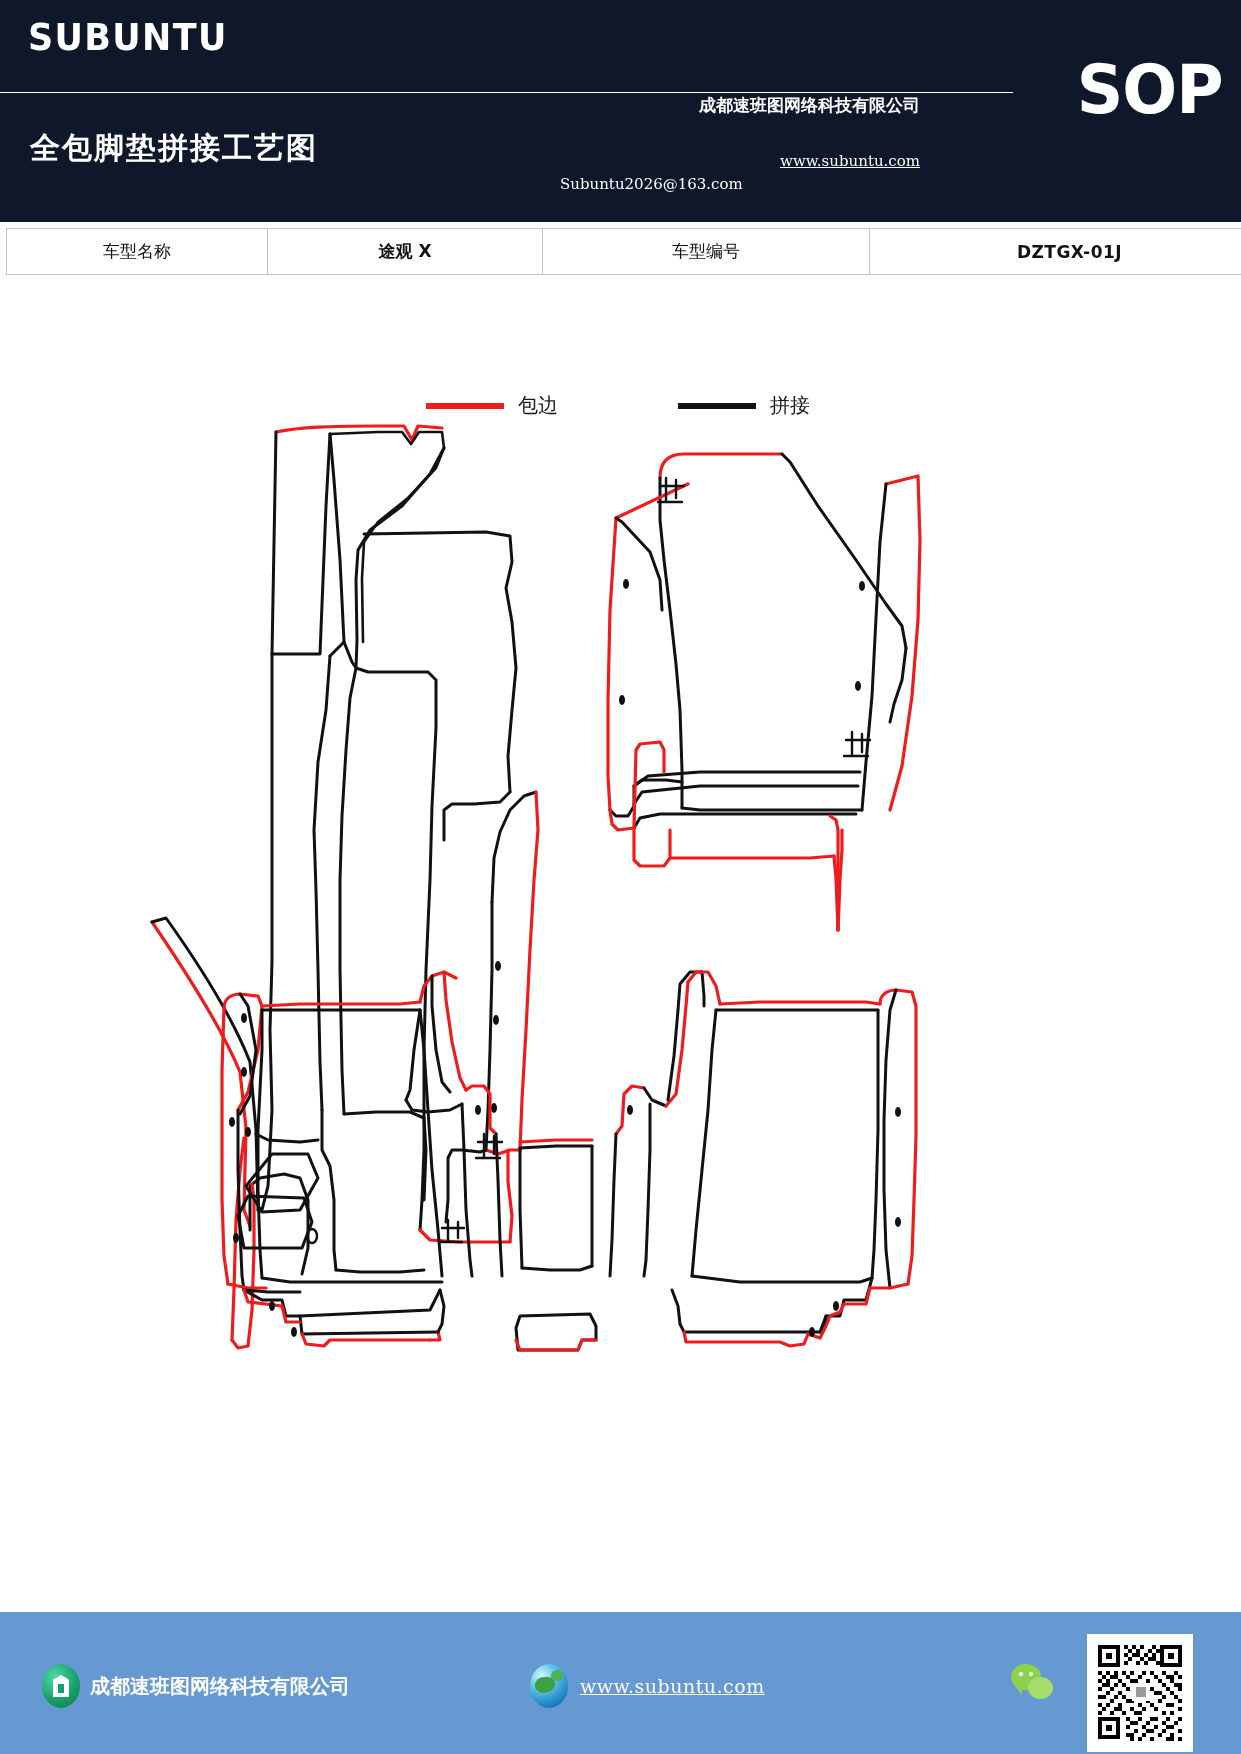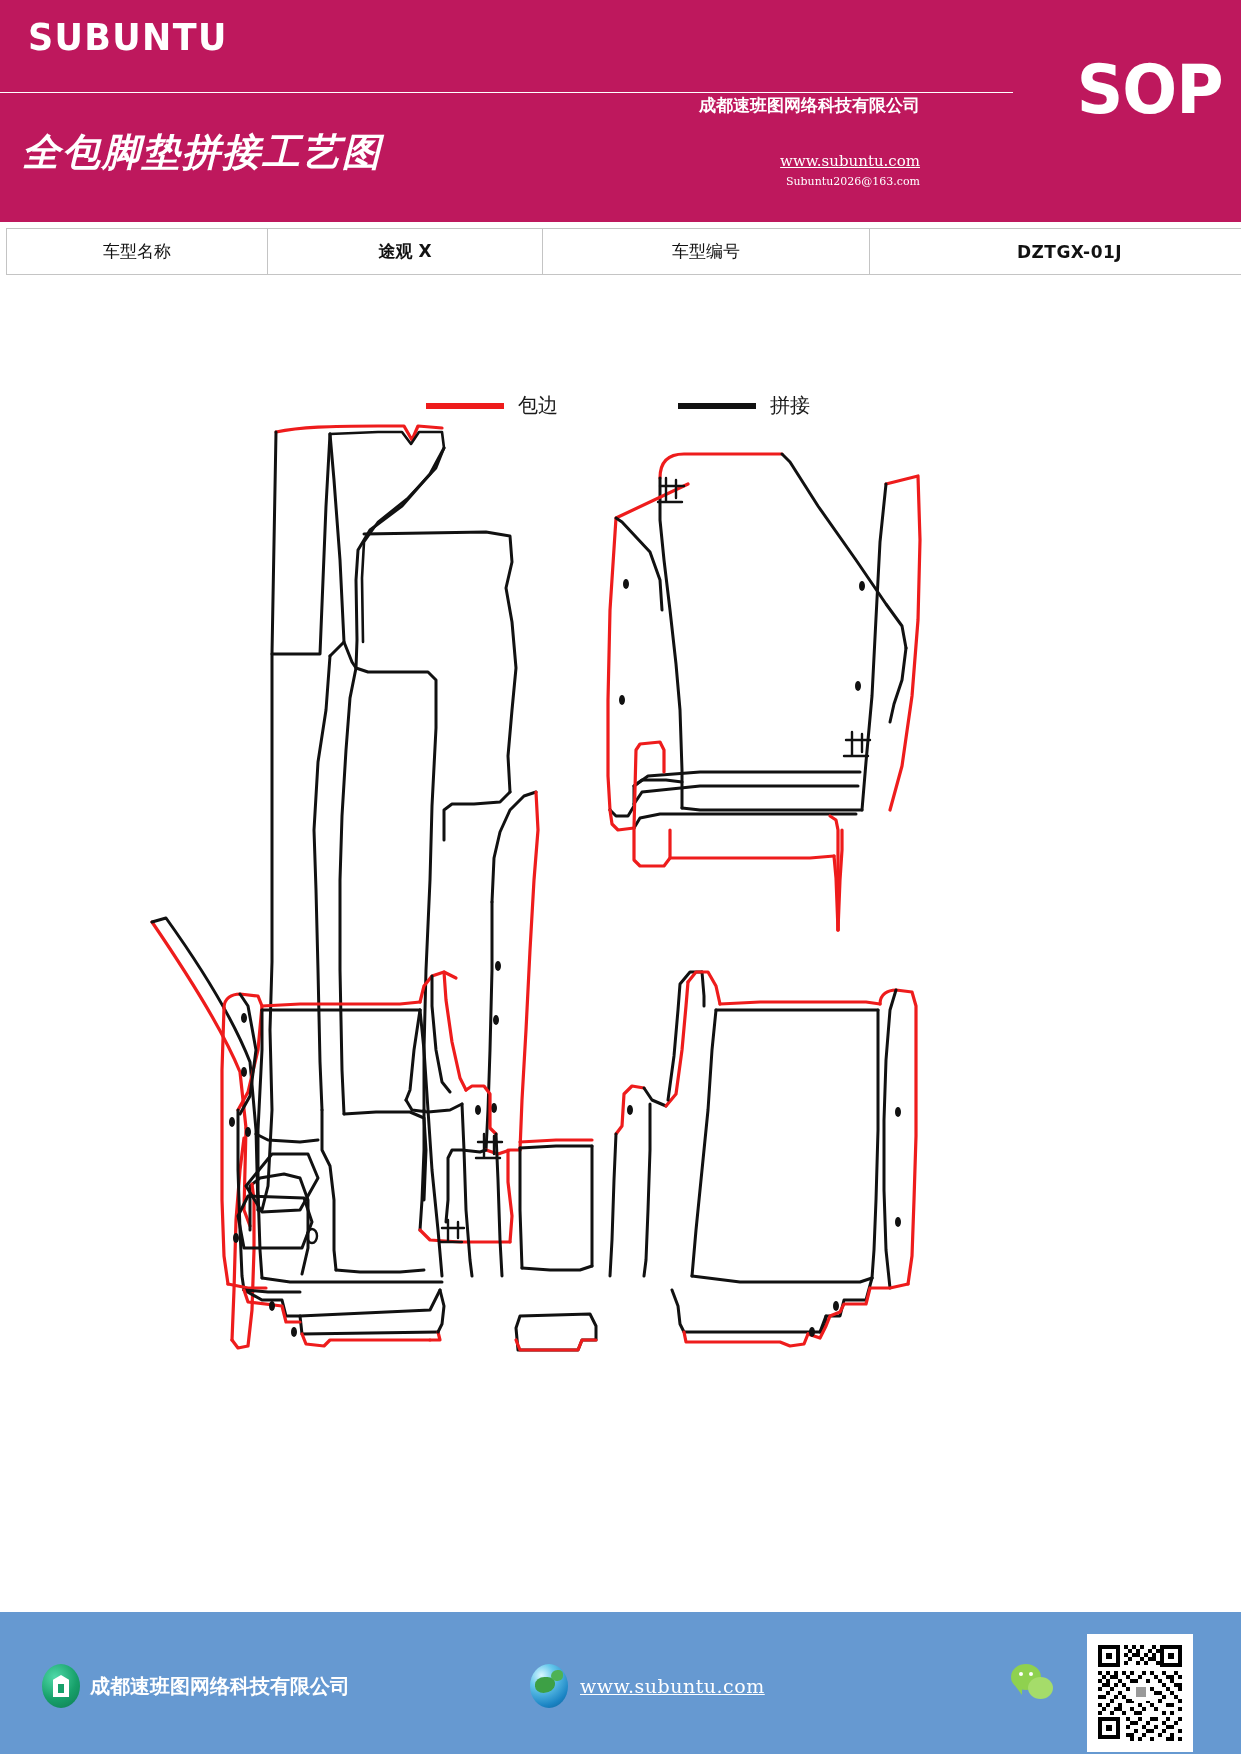--- a/index.html
+++ b/index.html
@@ -15,21 +15,21 @@
     width: 1241px;
     height: 1754px;
     background: #ffffff;
   }
 
   
   .header {
     position: relative;
     width: 1241px;
     height: 222px;
-    background: #be185d;
+    background: #0f172a;
   }
   .brand-logo {
     position: absolute;
     left: 28px;
     top: 18px;
     color: #ffffff;
     font-family: "DejaVu Sans", sans-serif;
     font-size: 38px;
     font-weight: 700;
     letter-spacing: 1.5px;
@@ -40,29 +40,28 @@
   .header-rule {
     position: absolute;
     left: 0px;
     top: 92px;
     width: 1013px;
     height: 1px;
     background: #ffffff;
   }
   .doc-title {
     position: absolute;
-    left: 22px;
+    left: 30px;
     top: 133px;
     color: #ffffff;
     font-family: "DejaVu Sans", sans-serif;
-    font-size: 38px;
+    font-size: 30px;
     font-weight: 700;
     letter-spacing: 2px;
     line-height: 1;
-    font-style: italic;
   }
   .company-name-hdr {
     position: absolute;
     left: 560px;
     top: 95px;
     width: 360px;
     text-align: right;
     color: #ffffff;
     font-family: "DejaVu Sans", sans-serif;
     font-size: 17px;
@@ -79,24 +78,24 @@
     font-family: "DejaVu Serif", serif;
     font-size: 15px;
     text-decoration: underline;
     line-height: 1.25;
   }
   .hdr-mail {
     position: absolute;
     left: 560px;
     top: 175px;
     width: 360px;
-    text-align: right;
+    text-align: left;
     color: #ffffff;
     font-family: "DejaVu Serif", serif;
-    font-size: 11px;
+    font-size: 15px;
     line-height: 1.25;
   }
   .sop-badge {
     position: absolute;
     right: 18px;
     top: 56px;
     color: #ffffff;
     font-family: "DejaVu Sans", sans-serif;
     font-size: 68px;
     font-weight: 700;

